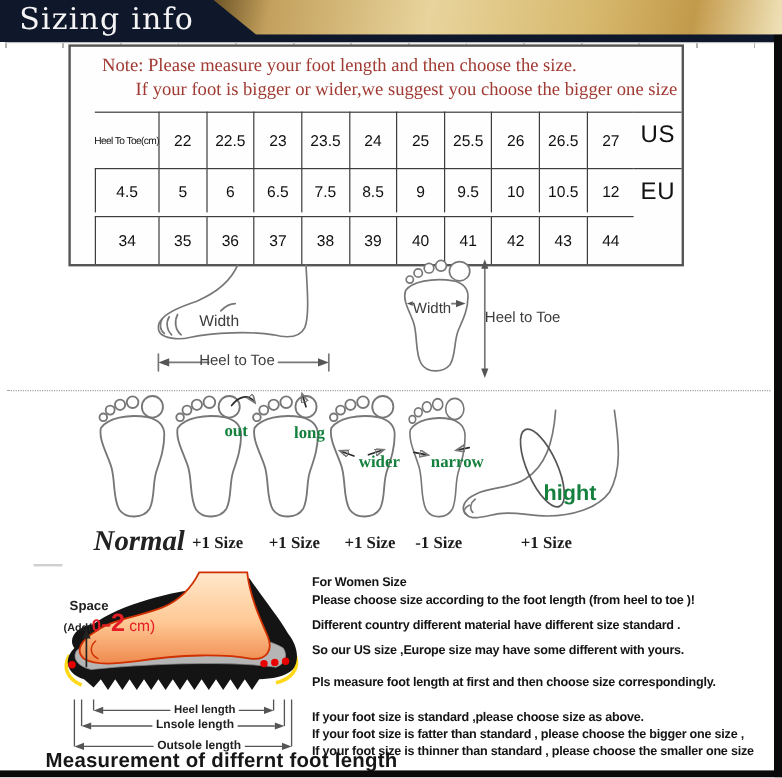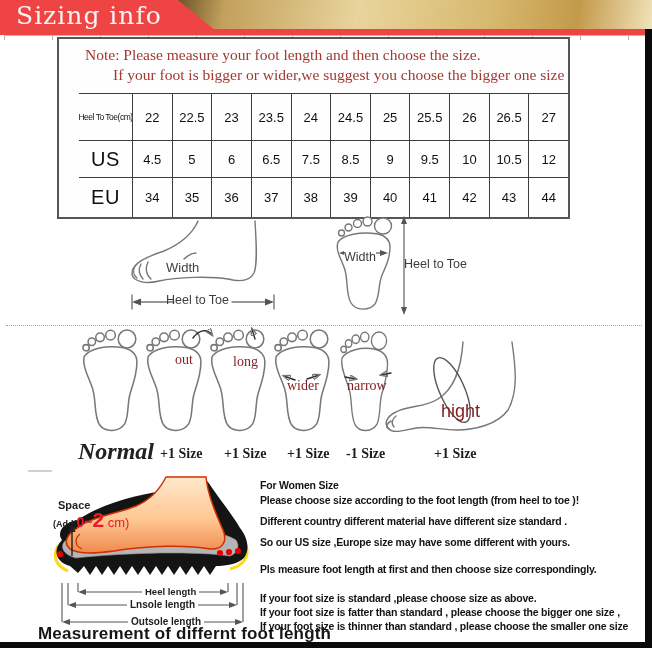--- a/index.html
+++ b/index.html
@@ -1,19 +1,19 @@
 <!DOCTYPE html>
 <html><head>
 <meta charset="utf-8">
 <style>
   html,body{margin:0;padding:0;background:#e8e8e8;}
   #screen{position:relative;width:652px;height:648px;background:#ffffff;overflow:hidden;
           font-family:"Liberation Sans",sans-serif;}
   
-  .banner{position:absolute;left:0;top:0;width:652px;height:35px;background:#ef4444;}
+  .banner{position:absolute;left:0;top:0;width:652px;height:35px;background:#0f172a;}
   .banner-gold{position:absolute;left:178px;top:0;width:474px;height:29px;
      background:linear-gradient(100deg,#6e5527 0%,#c3a05c 10%,#e8d49c 38%,#d7b96e 66%,#c39a4b 84%,#f0e3ba 100%);
      clip-path:polygon(0 0,100% 0,100% 100%,7.5% 100%);}
   .banner-title{position:absolute;left:16px;top:1px;font-family:"DejaVu Serif","Liberation Serif",serif;
      font-size:25px;color:#f4f4f4;letter-spacing:1px;}
   .tickline{position:absolute;top:35px;left:4px;width:642px;height:4px;border-top:1px solid #9a9a9a;
      background:repeating-linear-gradient(90deg,#8a8a8a 0 1.5px,transparent 1.5px 48px);opacity:.65;}
   
   .sizing-table{position:absolute;left:57px;top:37px;width:513px;border:2px solid #555;box-sizing:border-box;background:#fefefe;}
   .note{height:54px;position:relative;font-family:"Liberation Serif",serif;color:#a03a32;font-size:15.5px;}
@@ -28,21 +28,21 @@
   .rr0{height:47px;}.rr1{height:37px;}.rr2{height:40px;}
   
   svg{position:absolute;overflow:visible;}
   .sk path,.sk circle,.sk ellipse{fill:none;stroke:#777;stroke-width:1.4;stroke-linecap:round;}
   .sk .fillw{fill:#fff;}
   .meas{stroke:#555;stroke-width:1.1;}
   .mhead{fill:#555;stroke:none;}
   .lbl{position:absolute;color:#3d3d3d;font-size:13px;white-space:nowrap;}
   .dotted{position:absolute;top:325px;left:6px;width:636px;border-top:1.6px dotted #a5a5a5;}
   .dash{position:absolute;left:28px;top:470px;width:24px;border-top:2px solid #cfcfcf;}
-  .foottag{position:absolute;font-family:"Liberation Serif",serif;font-weight:normal;font-size:14px;color:#7f1d1d;white-space:nowrap;}
+  .foottag{position:absolute;font-family:"Liberation Serif",serif;font-weight:bold;font-size:14px;color:#15803d;white-space:nowrap;margin-left:12px;}
   .sizetag{position:absolute;font-family:"Liberation Serif",serif;font-weight:bold;font-size:14px;color:#1c1c1c;white-space:nowrap;}
   .normaltag{position:absolute;font-family:"Liberation Serif",serif;font-style:italic;font-weight:bold;font-size:24px;color:#222;white-space:nowrap;}
   
   .space-word{position:absolute;left:58px;top:499px;font-size:11px;font-weight:bold;color:#222;}
   .space-add{position:absolute;left:53px;top:508px;white-space:nowrap;}
   .space-add .p{font-size:9px;font-weight:bold;color:#222;}
   .space-add .r1{font-size:14px;font-weight:bold;color:#e31c25;}
   .space-add .r2{font-size:21px;font-weight:bold;color:#e31c25;}
   .space-add .r3{font-size:13px;font-weight:normal;color:#e31c25;}
   .mlabel{position:absolute;background:#fff;padding:0 3px;font-weight:bold;color:#222;white-space:nowrap;}
@@ -69,21 +69,20 @@
       <div class="nl1">Note: Please measure your foot length and then choose the size.</div>
       <div class="nl2">If your foot is bigger or wider,we suggest you choose the bigger one size</div>
     </div>
     <div class="grid">
         <div class="cell first rr0 h0">Heel To Toe(cm)</div>
         <div class="cell rr0">22</div>
         <div class="cell rr0">22.5</div>
         <div class="cell rr0">23</div>
         <div class="cell rr0">23.5</div>
         <div class="cell rr0">24</div>
-        <div class="cell rr0">24.5</div>
         <div class="cell rr0">25</div>
         <div class="cell rr0">25.5</div>
         <div class="cell rr0">26</div>
         <div class="cell rr0">26.5</div>
         <div class="cell rr0">27</div>
         <div class="cell first rr1 hbig">US</div>
         <div class="cell rr1">4.5</div>
         <div class="cell rr1">5</div>
         <div class="cell rr1">6</div>
         <div class="cell rr1">6.5</div>

